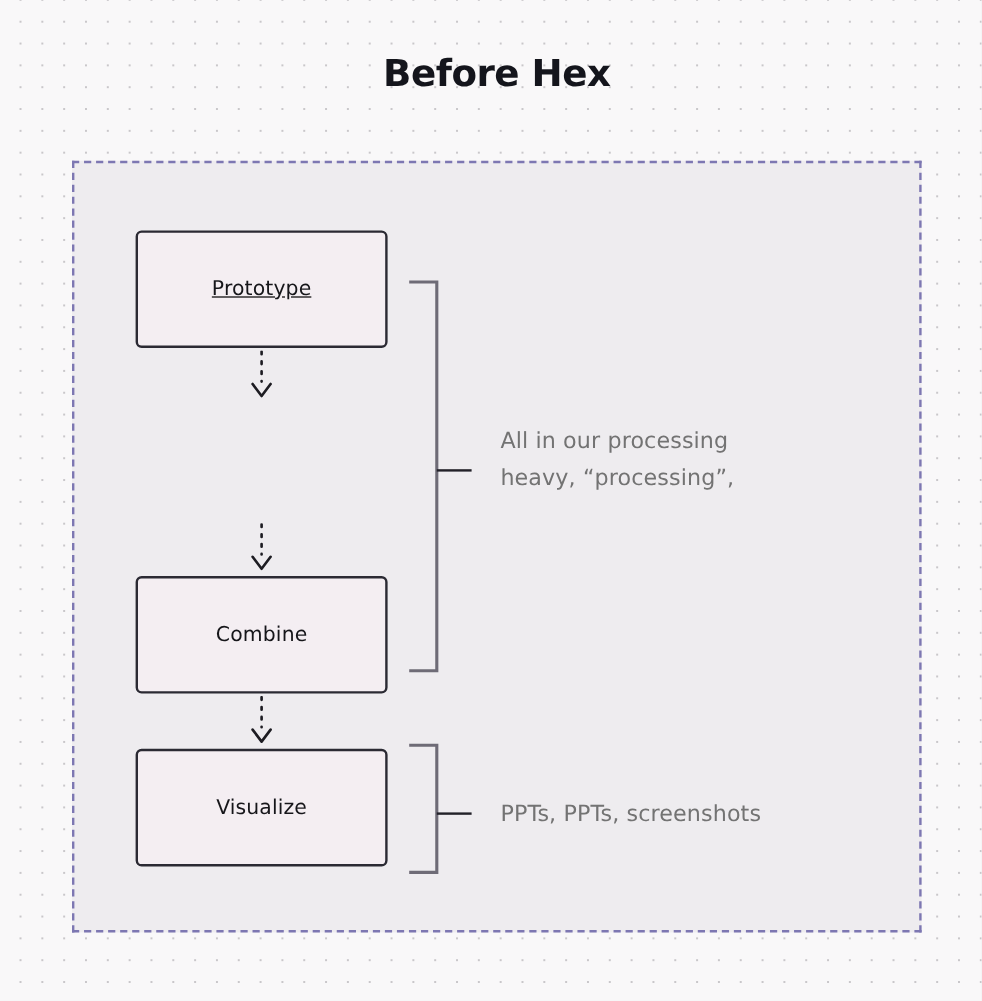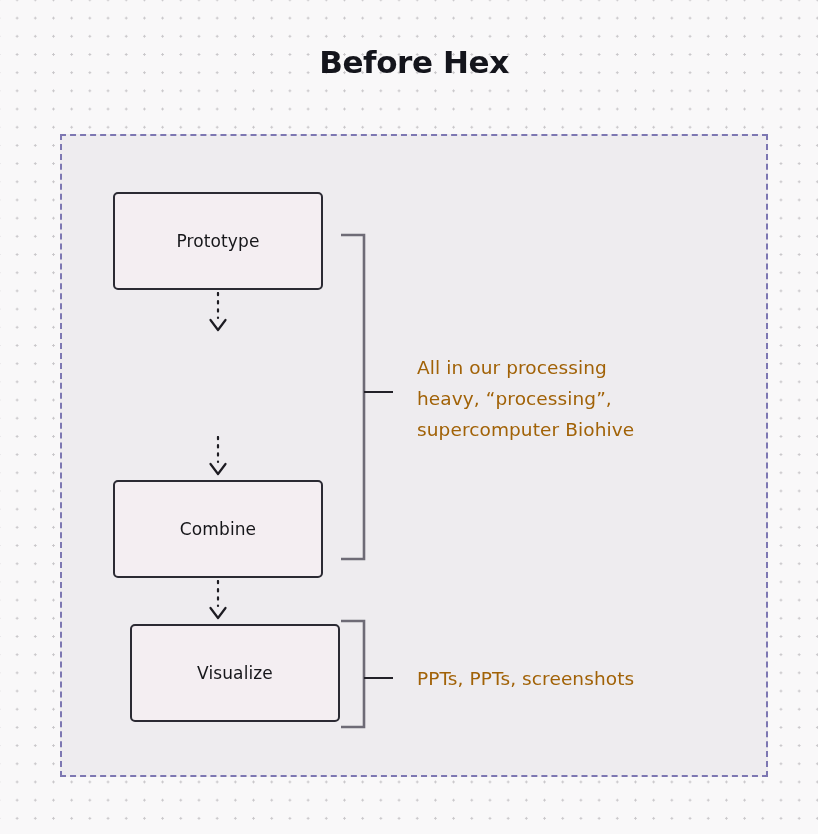--- a/index.html
+++ b/index.html
@@ -69,24 +69,24 @@
     justify-content: center;
   }
   .flow-box .box-label {
     font-family: "DejaVu Sans", sans-serif;
     font-size: 17px;
     font-weight: 400;
     color: #16161a;
     letter-spacing: 0.1px;
     line-height: 22px;
   }
-  .box-1 { top: 192px; }
+  .box-1 { top: 192px; text-decoration: underline; }
   .box-2 { top: 336px; }
   .box-3 { top: 480px; align-items: center; }
-  .box-4 { top: 624px; margin-left: 17px; }
+  .box-4 { top: 624px; }
 
   
   .flow-arrow {
     position: absolute;
     left: 196px;
     width: 34px;
     height: 46px;
   }
   .arrow-1 { top: 292px; }
   .arrow-2 { top: 436px; }
@@ -111,21 +111,21 @@
   .tick-1 { top: 391px; }
   .tick-2 { top: 677px; }
 
   
   .annotation {
     position: absolute;
     left: 412px;
     font-family: "DejaVu Sans", sans-serif;
     font-size: 18.5px;
     font-weight: 400;
-    color: #a16207;
+    color: #737373;
     line-height: 31px;
     letter-spacing: 0.1px;
   }
   .annotation-1 { top: 352px; width: 310px; }
   .annotation-2 { top: 663px; width: 310px; }
   .annotation .ann-line { display: block; white-space: nowrap; }
 </style>
 </head>
 <body>
 
@@ -165,20 +165,19 @@
   <svg class="bracket bracket-2" viewBox="0 0 30 112">
     <polyline points="1,3 23,3 23,109 1,109" fill="none" stroke="#6e6b76" stroke-width="2.6" stroke-linecap="square" stroke-linejoin="miter"></polyline>
   </svg>
 
   <div class="tick tick-1"></div>
   <div class="tick tick-2"></div>
 
   <div class="annotation annotation-1">
     <span class="ann-line">All in our processing</span>
     <span class="ann-line">heavy, “processing”,</span>
-    <span class="ann-line">supercomputer Biohive</span>
   </div>
 
   <div class="annotation annotation-2">
     <span class="ann-line">PPTs, PPTs, screenshots</span>
   </div>
 
 </div>
 
 </body></html>

